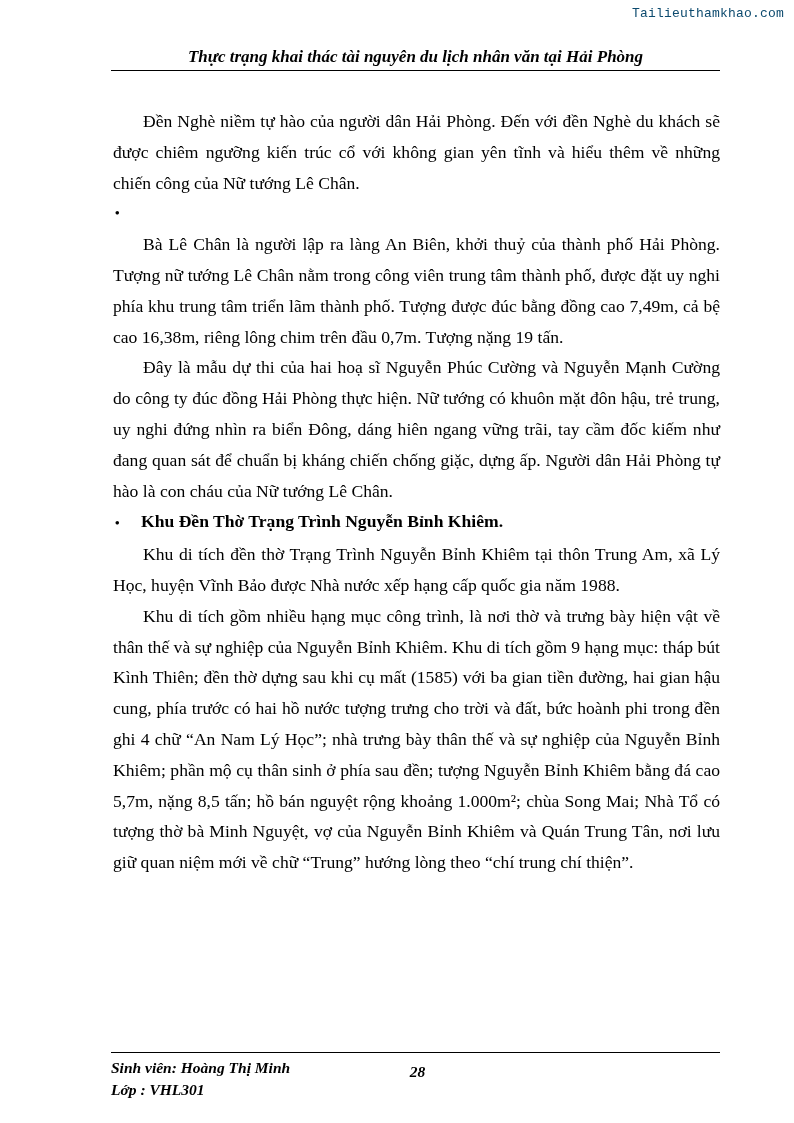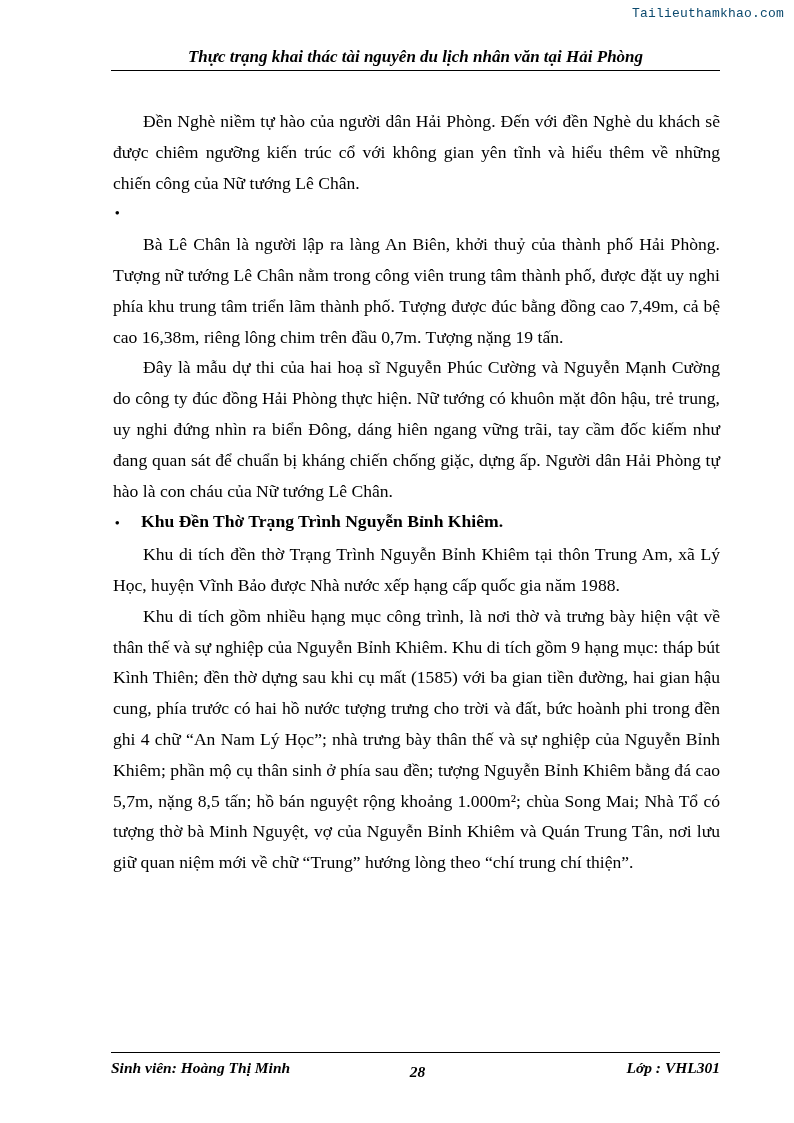--- a/index.html
+++ b/index.html
@@ -66,27 +66,27 @@
       padding-left: 2px;
     }
     .running-footer {
       position: absolute;
       left: 111px;
       top: 1052px;
       width: 609px;
       border-top: 1.5px solid #000;
       padding-top: 4px;
       display: flex;
-      justify-content: space-between;
       align-items: baseline;
       font-family: "Liberation Serif", "DejaVu Serif", serif;
       font-style: italic;
       font-weight: bold;
       font-size: 15.5px;
       line-height: 22px;
+      flex-direction: column;
     }
     .running-footer .page-num {
       position: absolute;
       left: 4px;
       right: 0;
       text-align: center;
       top: 8px;
     }
   </style>
 </head>

